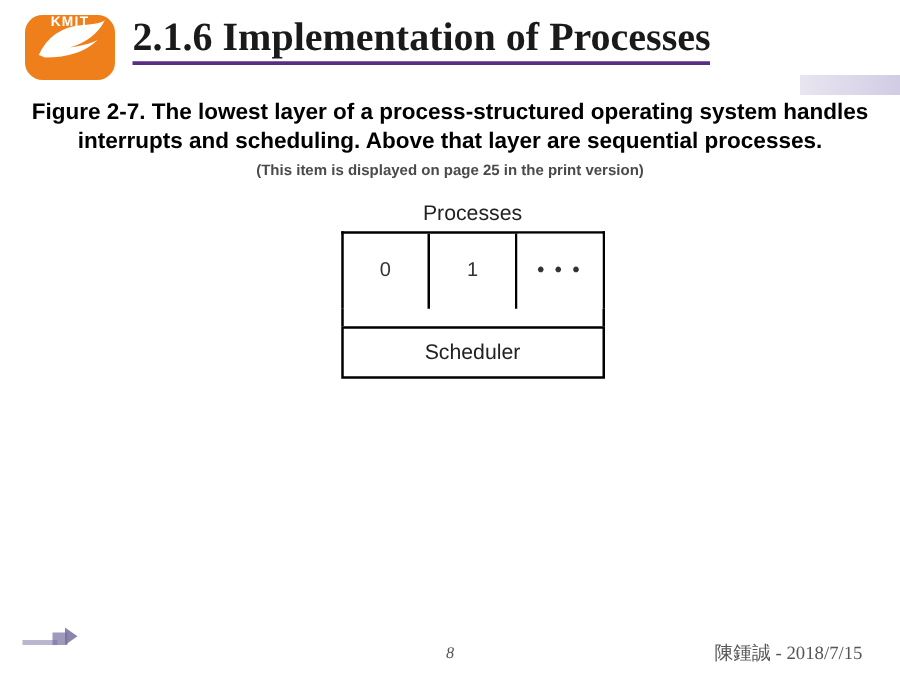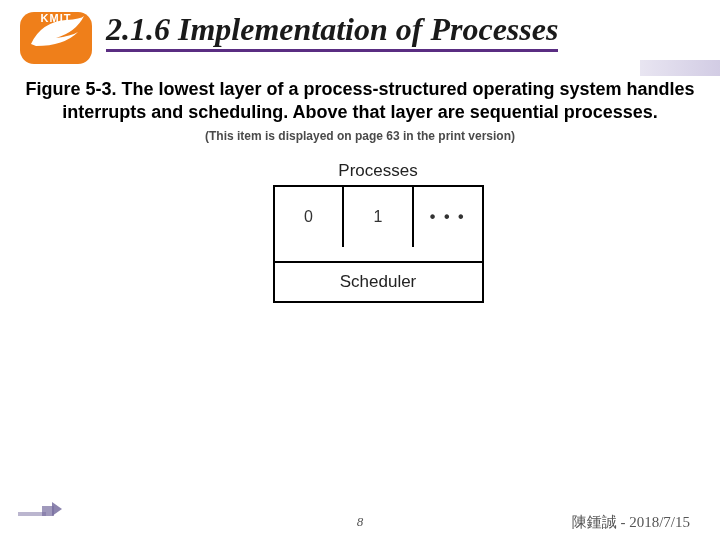--- a/index.html
+++ b/index.html
@@ -30,21 +30,21 @@
     border-radius: 14px;
   }
   .logo svg { position: absolute; top: 2px; left: 6px; }
   .logo-text {
     color: #ffffff;
     font-size: 11px;
     font-weight: bold;
     letter-spacing: 1px;
     padding-bottom: 3px;
   }
-  .title-block { padding-left: 14px; font-style: italic; }
+  .title-block { padding-left: 14px; }
   .title {
     font-family: "Times New Roman", serif;
     font-size: 32px;
     font-weight: bold;
     color: #1a1a1a;
     line-height: 1.1;
     border-bottom: 3px solid #5a2d82;
     display: inline-block;
     padding-bottom: 2px;
   }
@@ -177,22 +177,22 @@
       <path d="M5 30 Q15 8 40 6 Q55 5 58 2 Q50 18 30 24 Q45 22 52 18 Q38 32 10 32 Z" fill="#ffffff"></path>
     </svg>
     <div class="logo-text">KMIT</div>
   </div>
   <div class="title-block">
     <div class="title">2.1.6 Implementation of Processes</div>
   </div>
 </div>
 <div class="accent-bar"></div>
 
-<div class="figure-caption">Figure 5-3. The lowest layer of a process-structured operating system handles interrupts and scheduling. Above that layer are sequential processes.</div>
-<div class="print-note">(This item is displayed on page 63 in the print version)</div>
+<div class="figure-caption">Figure 2-7. The lowest layer of a process-structured operating system handles interrupts and scheduling. Above that layer are sequential processes.</div>
+<div class="print-note">(This item is displayed on page 25 in the print version)</div>
 
 <div class="diagram">
   <div class="diagram-label">Processes</div>
   <div class="proc-row">
     <div class="proc-cell">0</div>
     <div class="proc-cell">1</div>
     <div class="proc-cell proc-dots">• • •</div>
   </div>
   <div class="gap"></div>
   <div class="sched-row">Scheduler</div>

